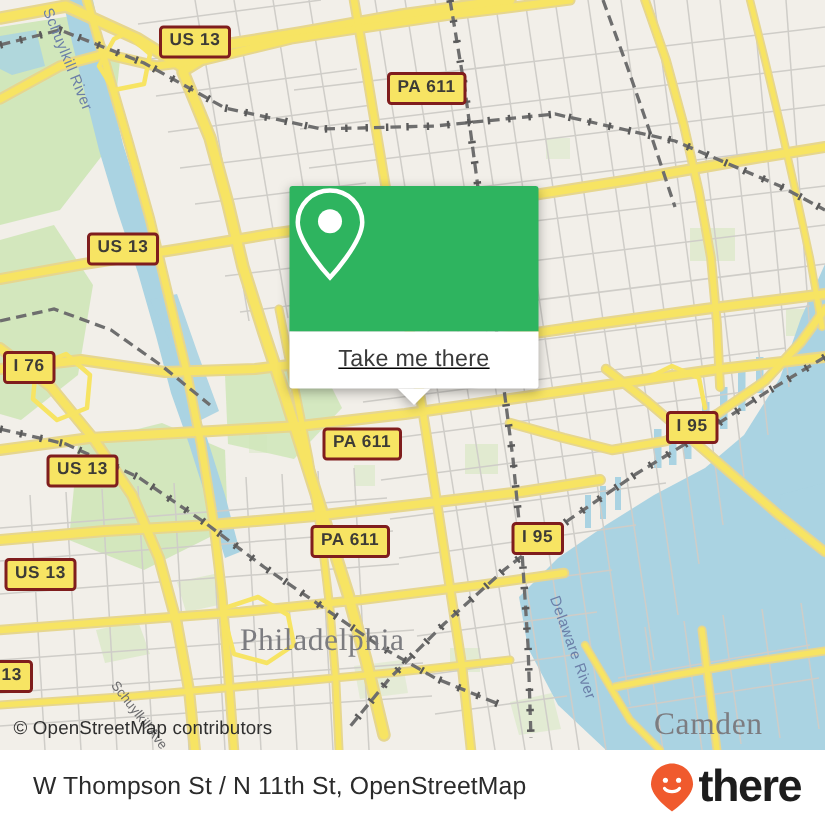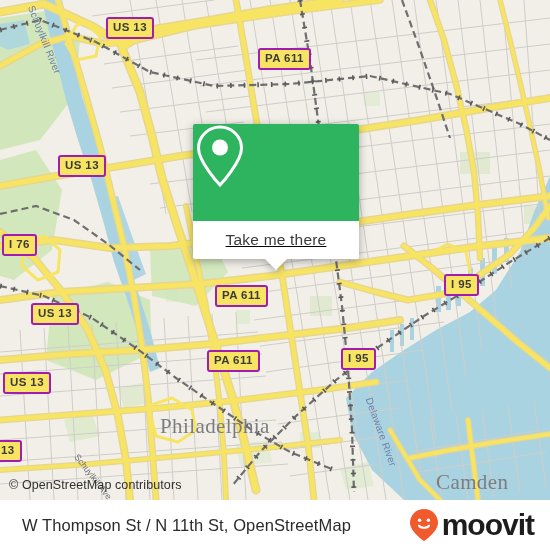--- a/index.html
+++ b/index.html
@@ -6,21 +6,21 @@
   body{width:550px;height:550px;overflow:hidden;font-family:"Liberation Sans",sans-serif;}
 
   #app{position:relative;width:550px;height:550px;overflow:hidden;background:#fff;}
 
   
   #map{position:absolute;left:0;top:0;width:550px;height:500px;overflow:hidden;
        background:#f2efe9;}
   #map svg{position:absolute;left:0;top:0;display:block;}
 
   
-  .shield{position:absolute;background:#f7e463;border:2px solid #a21caf;
+  .shield{position:absolute;background:#f7e463;border:2px solid #7f1d1d;
           border-radius:3px;color:#3d3b36;font-size:11.5px;font-weight:bold;
           letter-spacing:.4px;line-height:15px;height:15px;padding:1px 5px 2px 5px;
           white-space:nowrap;font-family:"Liberation Sans",sans-serif;
           box-sizing:content-box;}
 
   
   .place{position:absolute;color:#7c7c80;font-size:21px;letter-spacing:.4px;
          font-family:"Liberation Serif",serif;white-space:nowrap;}
   .waterlabel{position:absolute;color:#6b7fa8;font-size:10px;white-space:nowrap;
               font-family:"Liberation Sans",sans-serif;letter-spacing:.3px;}
@@ -319,17 +319,17 @@
     <div id="footer-title">W Thompson St / N 11th St, OpenStreetMap</div>
 
     <div id="brand">
       <svg width="30" height="34" viewBox="0 0 30 34">
         <path d="M15 1 C7.3 1 1 7.2 1 14.9 C1 23.5 15 33 15 33
                  C15 33 29 23.5 29 14.9 C29 7.2 22.7 1 15 1 Z" fill="#f05a2d"></path>
         <circle cx="10.6" cy="12.2" r="1.7" fill="#ffffff"></circle>
         <circle cx="19.4" cy="12.2" r="1.7" fill="#ffffff"></circle>
         <path d="M10 17.6 C11.8 20.4 18.2 20.4 20 17.6" fill="none" stroke="#ffffff" stroke-width="2.1" stroke-linecap="round"></path>
       </svg>
-      <span id="brand-name">moovit</span>
+      <span id="brand-name">there</span>
     </div>
   </div>
 
 </div>
 
 </body></html>

